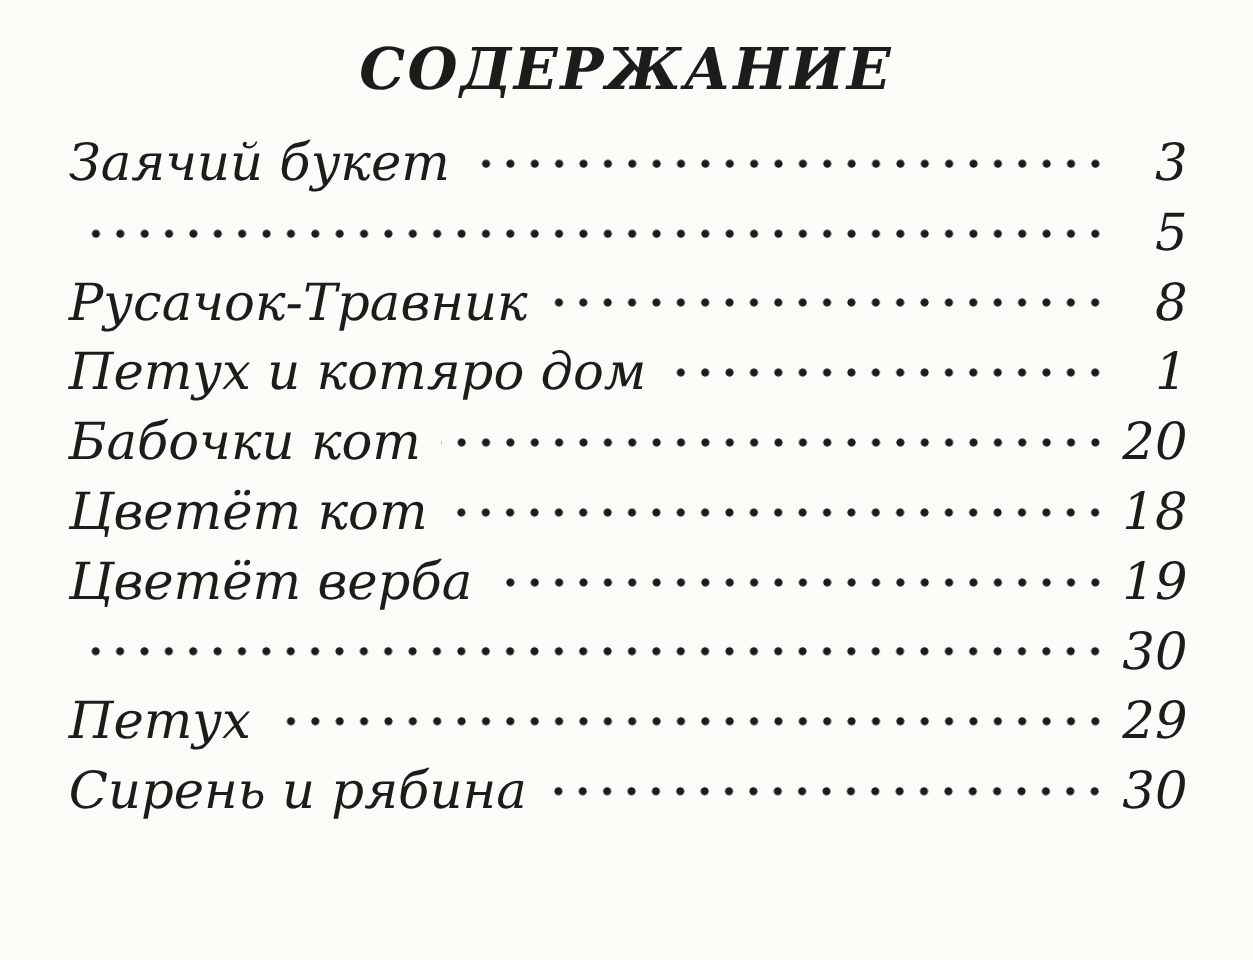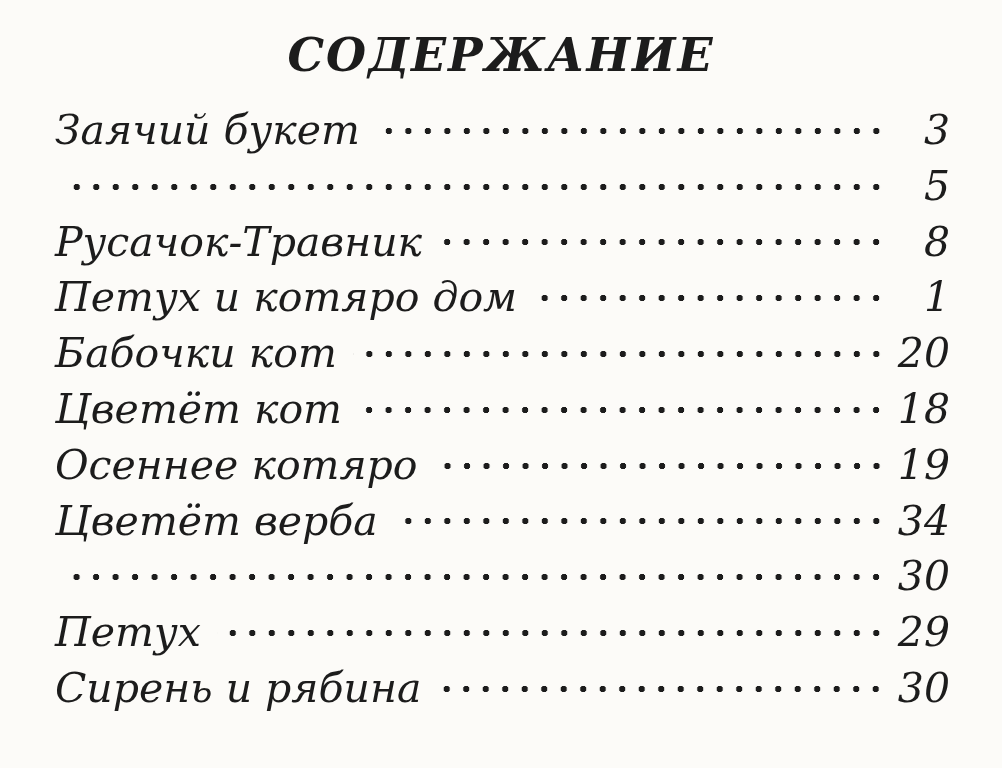--- a/index.html
+++ b/index.html
@@ -89,28 +89,23 @@
         <span class="toc-entry-title">Бабочки кот</span>
         <span class="toc-leader-dots" style="background-image: radial-gradient(circle, rgb(28, 28, 28) 2.9px, rgba(0, 0, 0, 0) 3.5px);"></span>
         <span class="toc-page-number">20</span>
       </div>
       <div class="toc-row">
         <span class="toc-entry-title">Цветёт кот</span>
         <span class="toc-leader-dots" style="background-image: radial-gradient(circle, rgb(28, 28, 28) 2.9px, rgba(0, 0, 0, 0) 3.5px);"></span>
         <span class="toc-page-number">18</span>
       </div>
       <div class="toc-row">
-        <span class="toc-entry-title">Осеннее котяро</span>
+        <span class="toc-entry-title">Цветёт верба</span>
         <span class="toc-leader-dots" style="background-image: radial-gradient(circle, rgb(28, 28, 28) 2.9px, rgba(0, 0, 0, 0) 3.5px);"></span>
         <span class="toc-page-number">19</span>
-      </div>
-      <div class="toc-row">
-        <span class="toc-entry-title">Цветёт верба</span>
-        <span class="toc-leader-dots" style="background-image: radial-gradient(circle, rgb(28, 28, 28) 2.9px, rgba(0, 0, 0, 0) 3.5px);"></span>
-        <span class="toc-page-number">34</span>
       </div>
       <div class="toc-row">
         <span class="toc-leader-dots" style="background-image: radial-gradient(circle, rgb(28, 28, 28) 2.9px, rgba(0, 0, 0, 0) 3.5px);"></span>
         <span class="toc-page-number">30</span>
       </div>
       <div class="toc-row">
         <span class="toc-entry-title">Петух</span>
         <span class="toc-leader-dots" style="background-image: radial-gradient(circle, rgb(28, 28, 28) 2.9px, rgba(0, 0, 0, 0) 3.5px);"></span>
         <span class="toc-page-number">29</span>
       </div>

